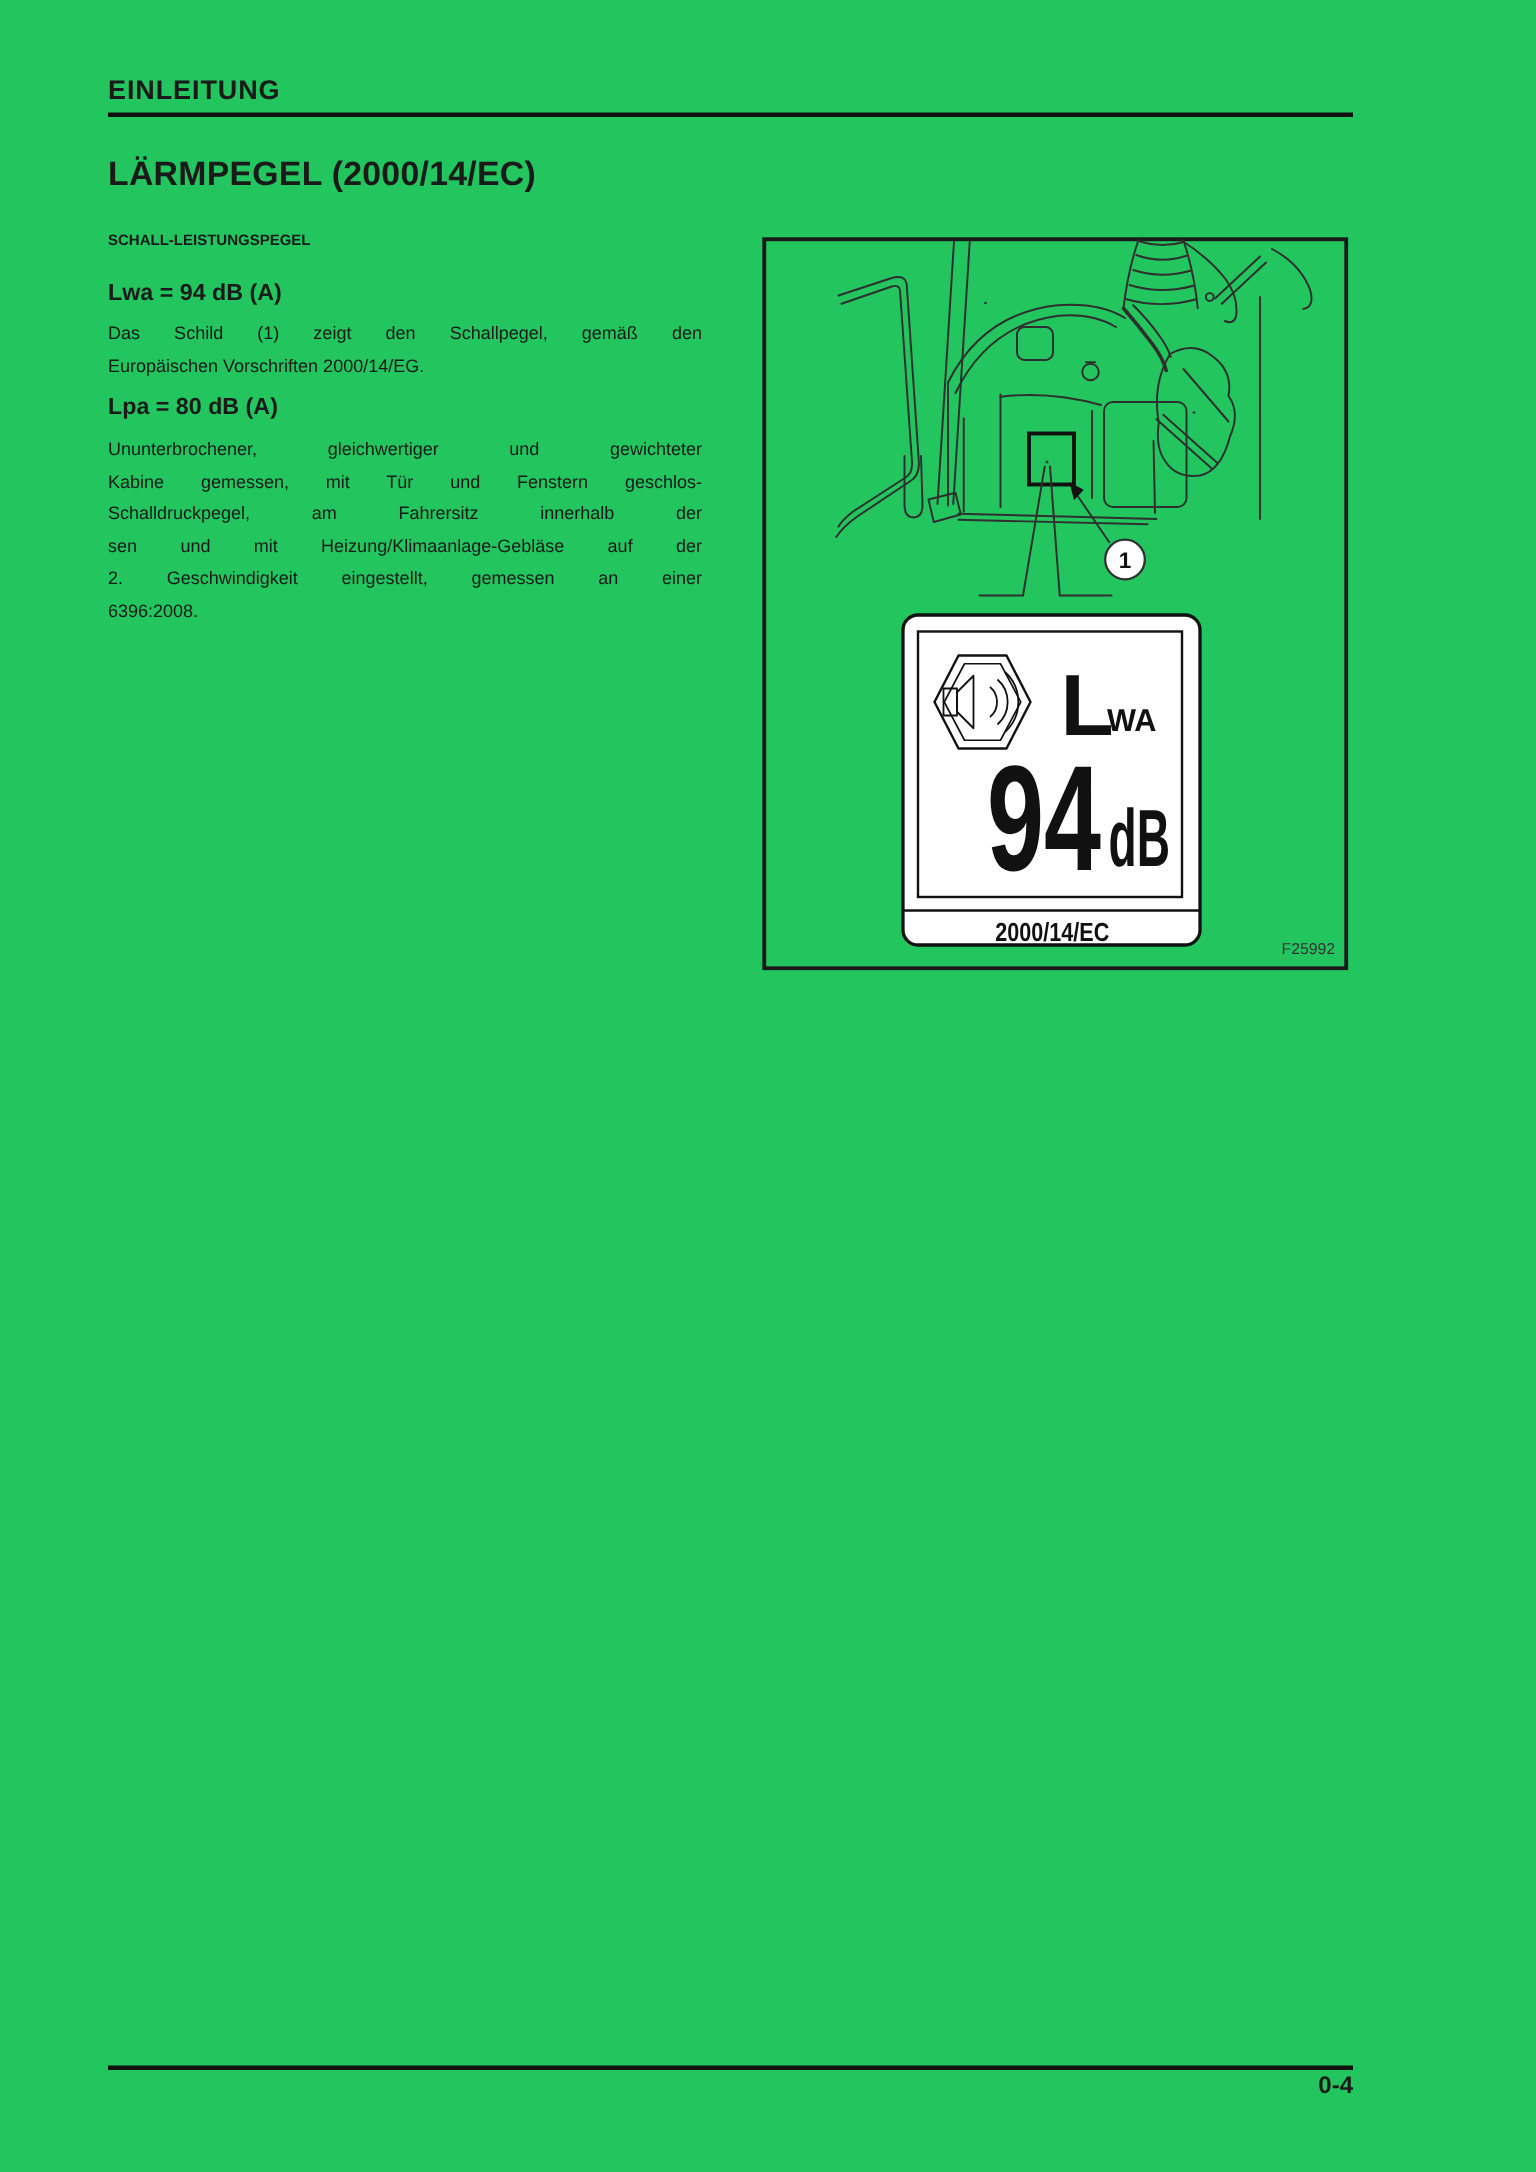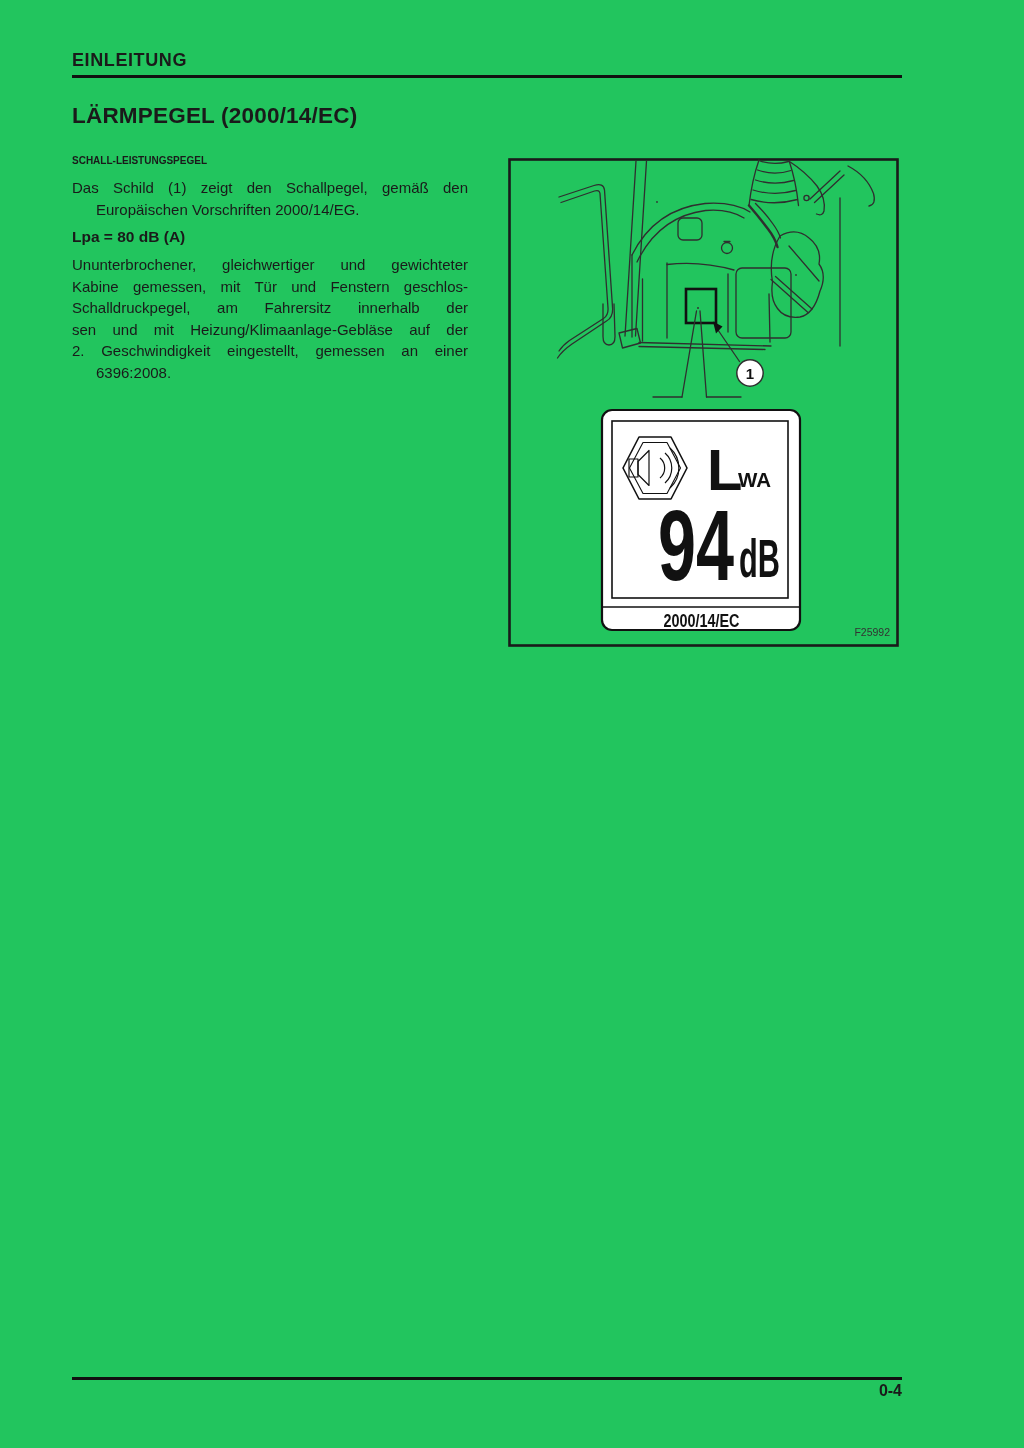--- a/index.html
+++ b/index.html
@@ -22,23 +22,23 @@
   }
   .doc-title {
     position:absolute; left:72px; top:103px;
     font-size:22.5px; font-weight:bold; letter-spacing:0.2px;
   }
 
   .text-col { position:absolute; left:72px; top:151px; width:396px; }
   .sec-heading { font-size:10px; font-weight:bold; line-height:20px; margin:0; }
   .sec-level   { font-size:15.5px; font-weight:bold; line-height:20px; }
   .mt15 { margin-top:15px; } .mt7 { margin-top:7px; } .mt6 { margin-top:6px; }
-  .para { font-size:15px; line-height:21.5px; }
+  .para { font-size:12px; line-height:21.5px; }
   .jline { text-align:justify; text-align-last:justify; }
-  .jline.last { text-align-last:left;margin-left:24px; }
+  .jline.last { text-align-last:left; }
 
   .figure-wrap { position:absolute; left:508px; top:158px; width:391px; height:489px; }
   svg { display:block; }
   .ln  { fill:none; stroke:#2f2f2f; stroke-width:1.3; stroke-linecap:round; stroke-linejoin:round; }
   .ln2 { fill:none; stroke:#2f2f2f; stroke-width:2.4; stroke-linecap:round; stroke-linejoin:round; }
   .bold-ln { fill:none; stroke:#111; stroke-linejoin:round; }
   .svg-txt { font-family:"Liberation Sans", sans-serif; fill:#111; font-weight:bold; }
   .svg-txt-light { font-family:"Liberation Sans", sans-serif; fill:#333; }
 
   .footer-rule { position:absolute; left:72px; top:1377px; width:830px; height:3px; background:#111; }
@@ -52,20 +52,21 @@
 
 <div class="page">
 
   <div class="header-title">EINLEITUNG</div>
   <div class="header-rule"></div>
 
   <div class="doc-title">LÄRMPEGEL (2000/14/EC)</div>
 
   <div class="text-col">
     <h3 class="sec-heading">SCHALL-LEISTUNGSPEGEL</h3>
+    <div class="sec-level mt15">Lwa = 94 dB (A)</div>
     <div class="para mt6">
       <div class="jline">Das Schild (1) zeigt den Schallpegel, gemäß den</div>
       <div class="jline last">Europäischen Vorschriften 2000/14/EG.</div>
     </div>
 
     <div class="sec-level mt7">Lpa = 80 dB (A)</div>
     <div class="para mt7">
       <div class="jline">Ununterbrochener, gleichwertiger und gewichteter</div>
       <div class="jline">Kabine gemessen, mit Tür und Fenstern geschlos-</div>
       <div class="jline">Schalldruckpegel, am Fahrersitz innerhalb der</div>

